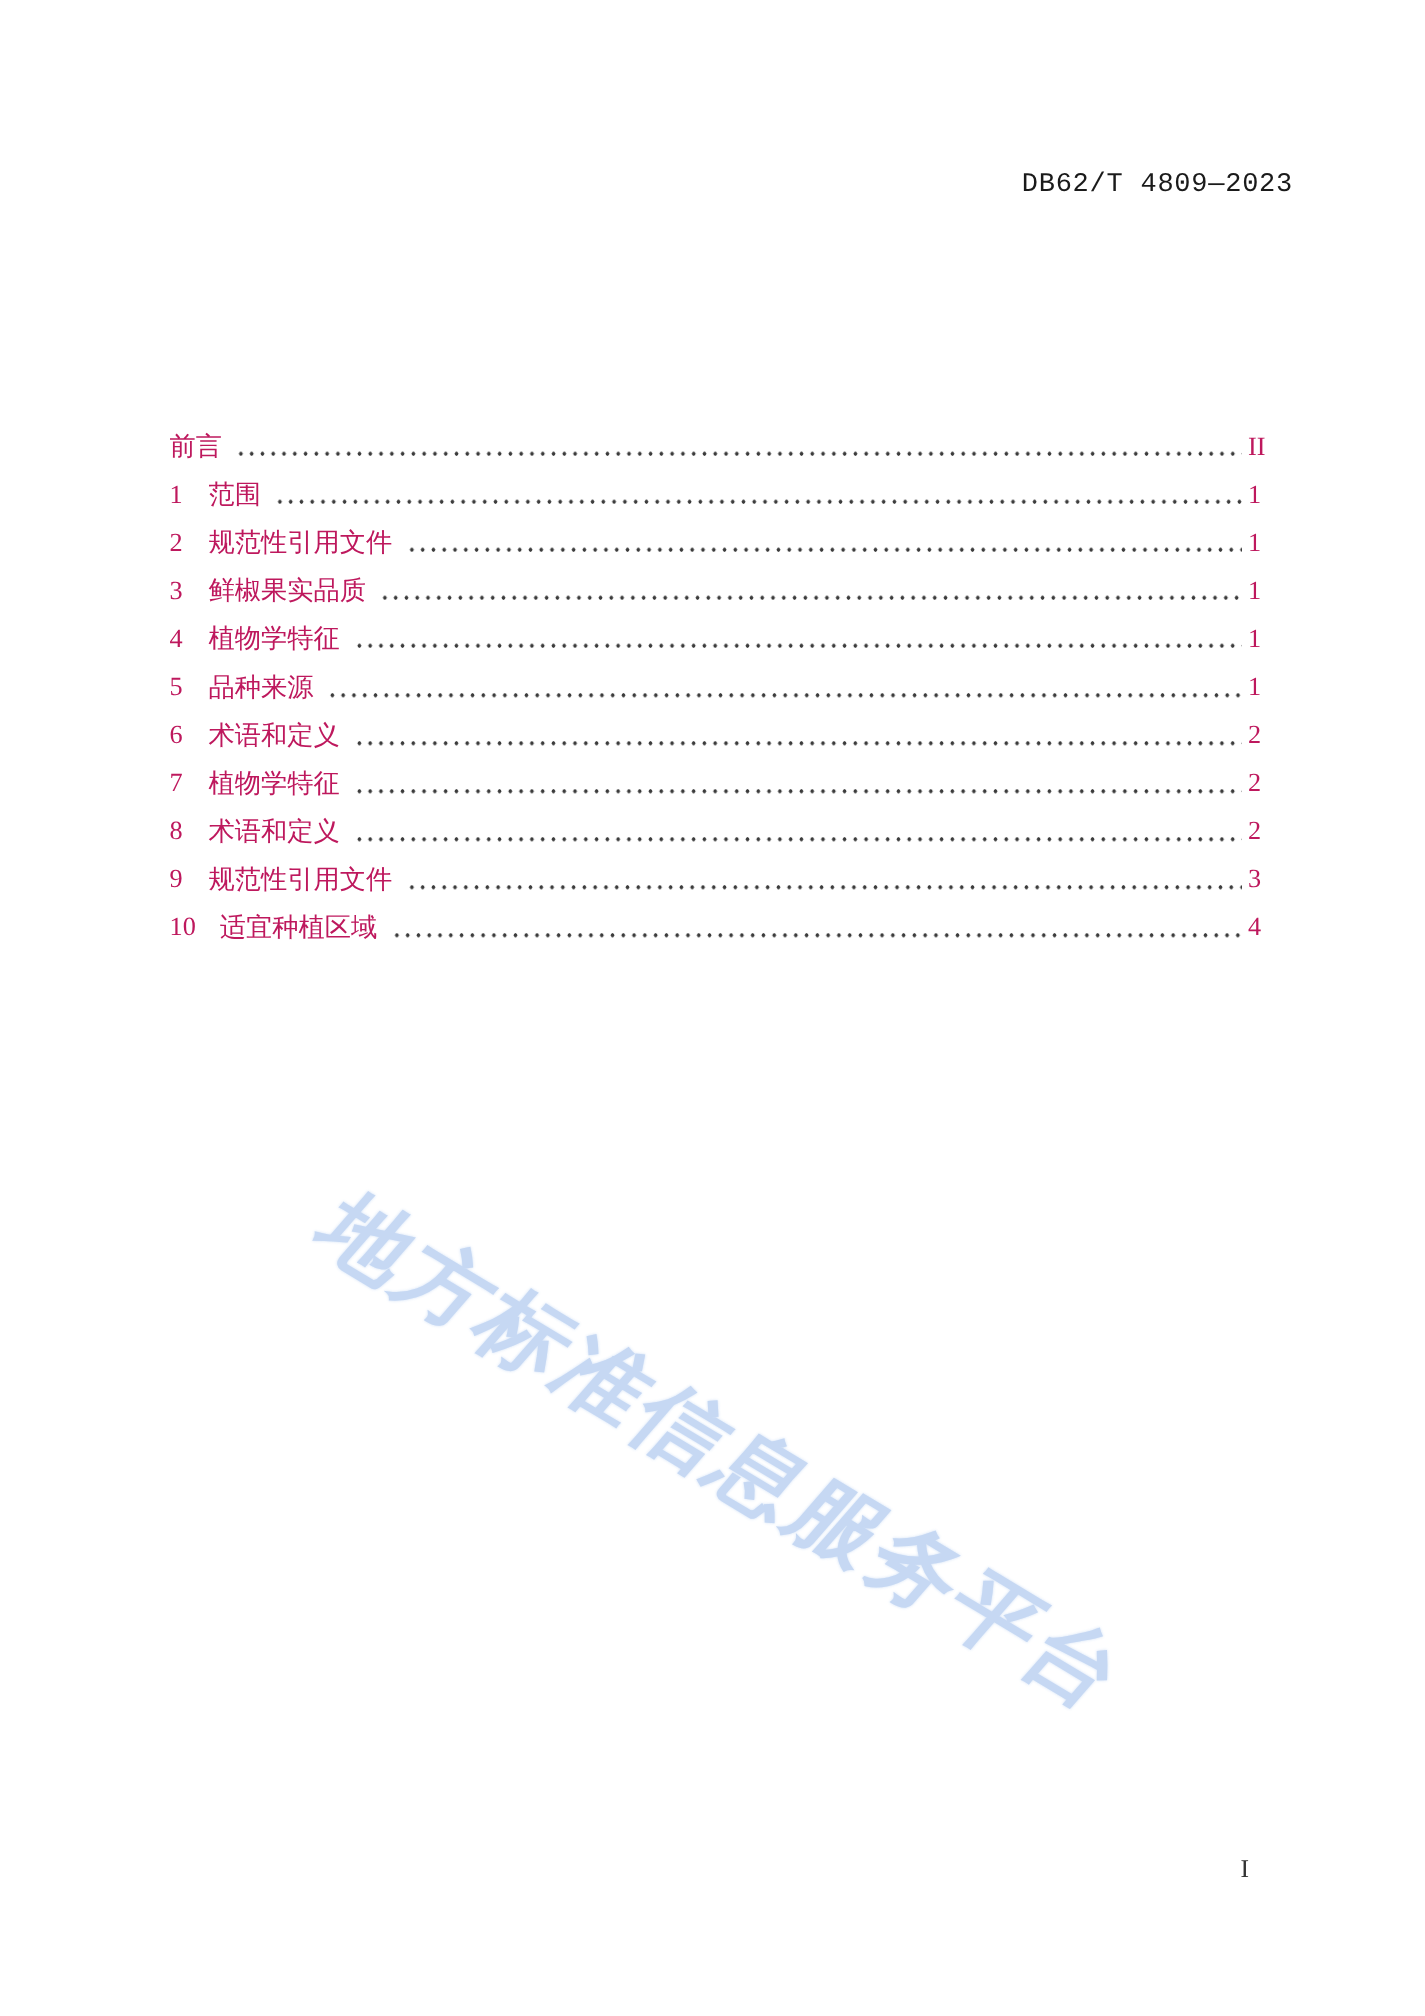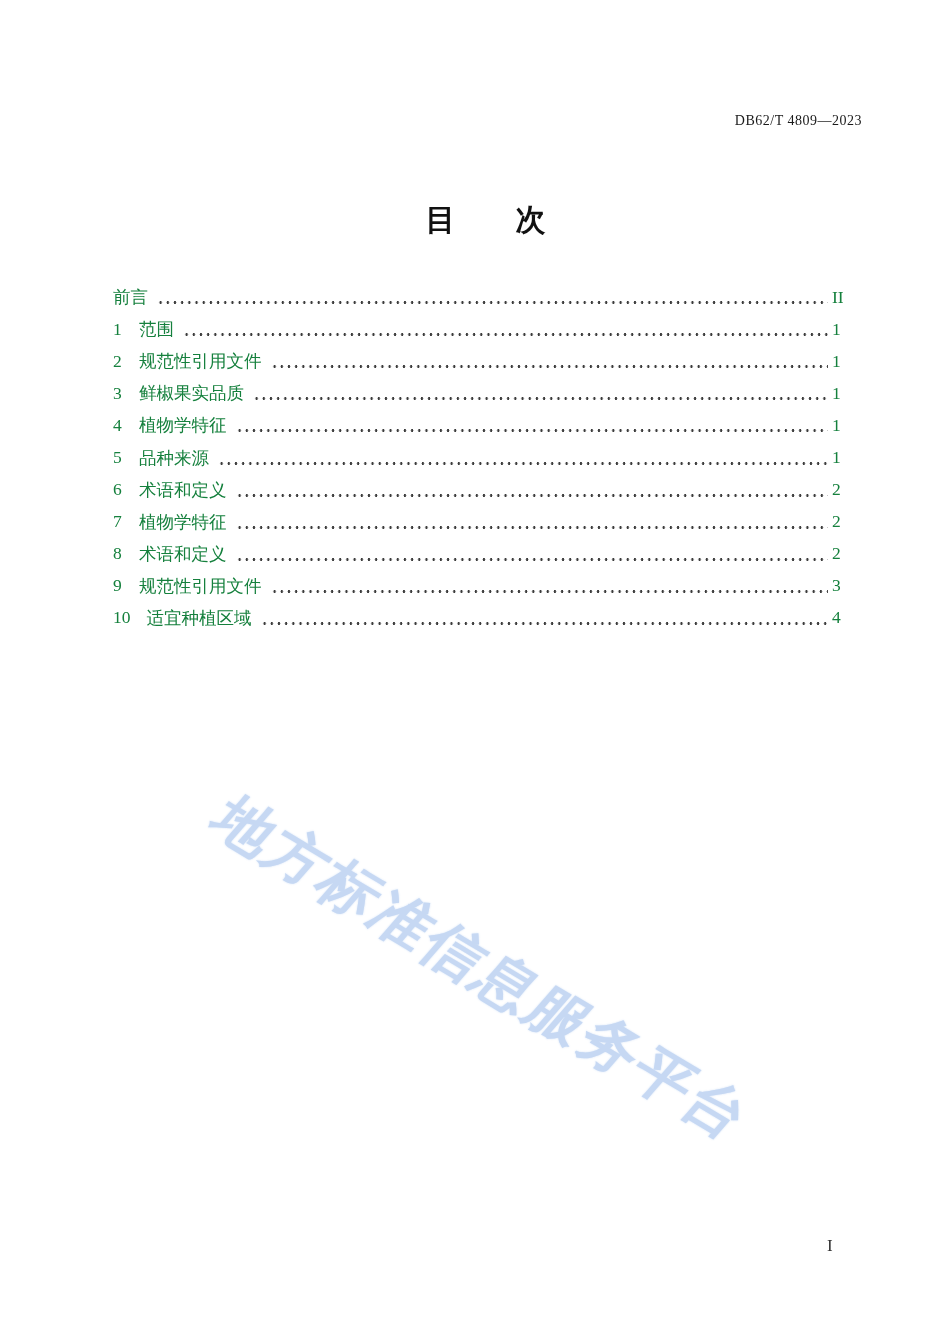--- a/index.html
+++ b/index.html
@@ -10,22 +10,22 @@
     margin: 0 auto;
     background: #ffffff;
     overflow: hidden;
     font-family: "Liberation Serif", "DejaVu Serif", serif;
     color: #1f1f1f;
   }
   .doc-code {
     position: absolute;
     top: 113px;
     right: 88px;
-    font-family: Liberation Serif, serif;
-    font-size: 14px;
+    font-family: Liberation Mono, monospace;
+    font-size: 18px;
     letter-spacing: 0.5px;
     color: #1a1a1a;
   }
   .doc-title {
     position: absolute;
     top: 200px;
     left: 113px;
     width: 745px;
     text-align: center;
     font-size: 30px;
@@ -37,21 +37,21 @@
     position: absolute;
     top: 281px;
     left: 113px;
     width: 745px;
   }
   .toc-row {
     display: flex;
     align-items: center;
     height: 32.1px;
     font-size: 17.5px;
-    color: #15803d;
+    color: #be185d;
   }
   .toc-num {
     margin-right: 16px;
     min-width: 10px;
   }
   .toc-label { white-space: nowrap; }
   .leader {
     flex: 1;
     height: 3px;
     align-self: flex-end;
@@ -87,21 +87,20 @@
     color: #333;
   }
 </style>
 </head>
 <body>
 
 <div class="page">
 
   <div class="doc-code">DB62/T 4809—2023</div>
 
-  <div class="doc-title">目　　次</div>
 
   <div class="toc">
   <div class="toc-row">
 
     <span class="toc-label">前言</span>
     <span class="leader"></span>
     <span class="toc-page">II</span>
   </div>
 
   <div class="toc-row">

